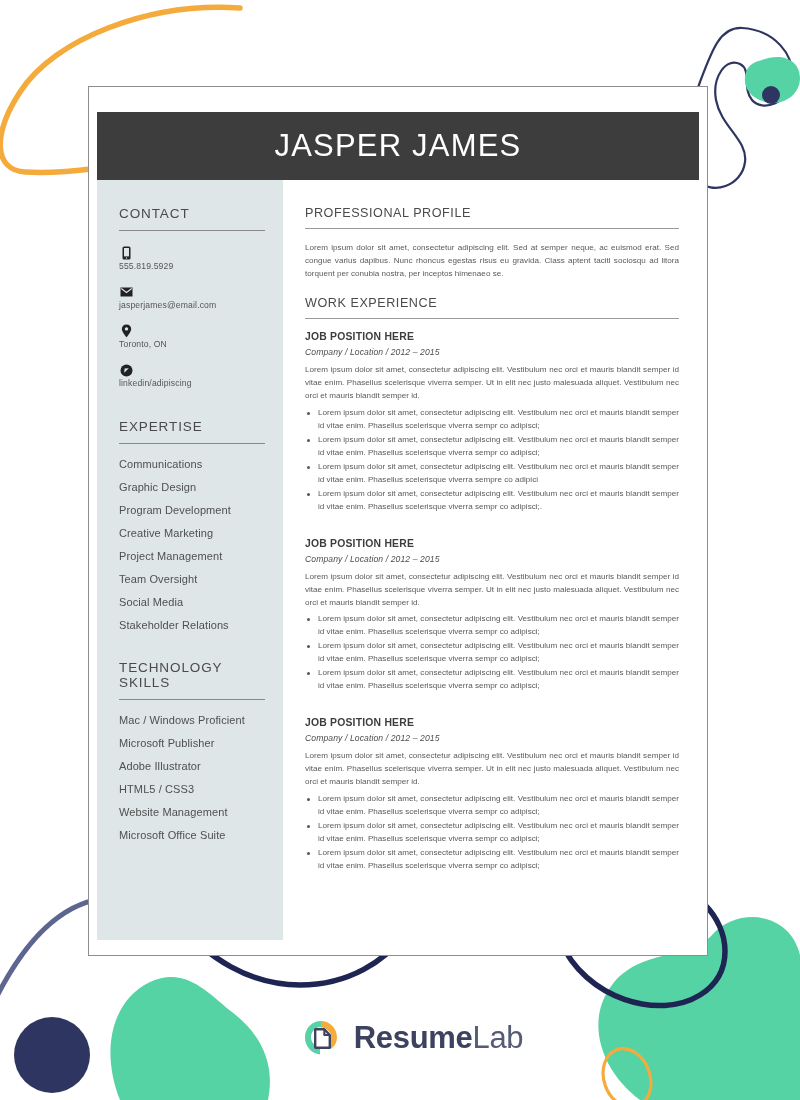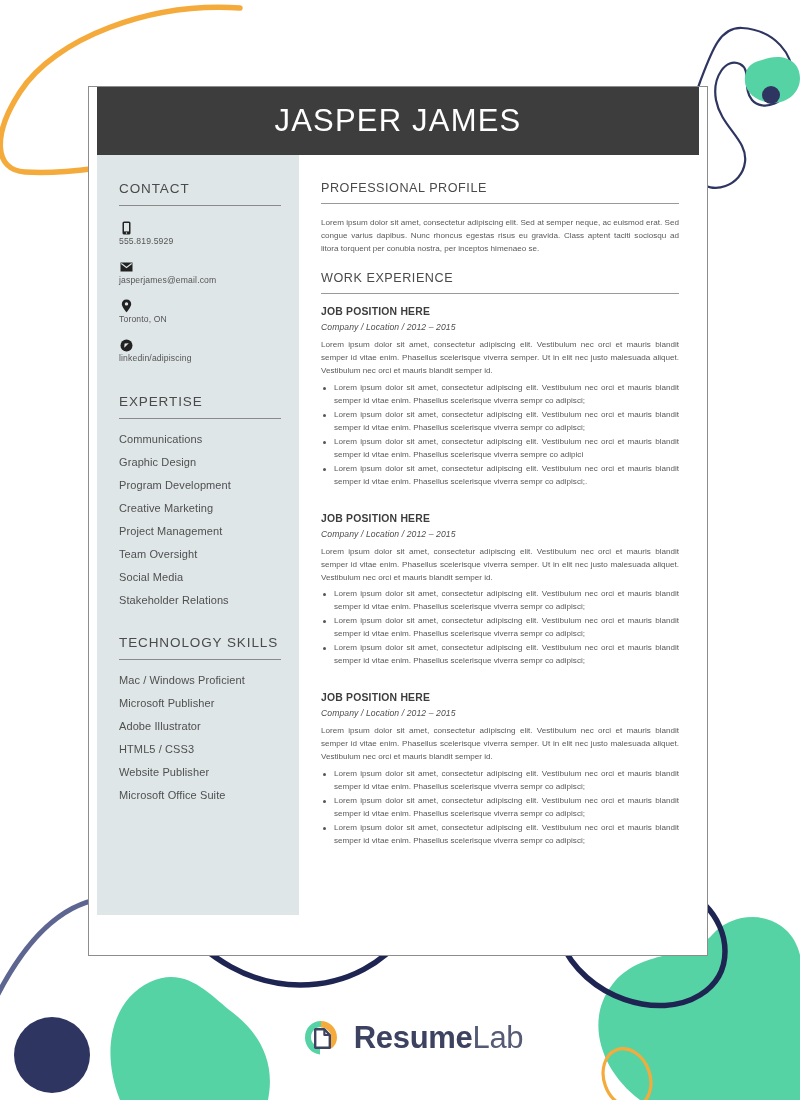--- a/index.html
+++ b/index.html
@@ -25,41 +25,41 @@
   .page {
     position: absolute;
     left: 88px;
     top: 86px;
     width: 620px;
     height: 870px;
     background: #ffffff;
     border: 1.5px solid #8d8d8d;
     box-sizing: border-box;
     z-index: 2;
-    padding: 0 8px 0 8px;
+    padding: 25px 8px 0 8px;
   }
   .resume-header {
     background: #3d3d3d;
     height: 68px;
     display: flex;
     align-items: center;
     justify-content: center;
   }
   .resume-name {
     color: #ffffff;
     font-size: 31px;
     letter-spacing: 1.2px;
     font-weight: 400;
   }
   .resume-body {
     display: flex;
     align-items: flex-start;
   }
   .sidebar {
-    width: 202px;
+    width: 186px;
     min-height: 760px;
     background: #dfe6e7;
     box-sizing: border-box;
     padding: 26px 18px 30px 22px;
     flex: none;
   }
   .main {
     flex: 1;
     box-sizing: border-box;
     padding: 26px 20px 10px 22px;
@@ -291,21 +291,21 @@
 
       <div class="side-gap"></div>
 
       <h2 class="side-title">TECHNOLOGY SKILLS</h2>
       <div class="side-rule"></div>
       <ul class="side-list">
         <li>Mac / Windows Proficient</li>
         <li>Microsoft Publisher</li>
         <li>Adobe Illustrator</li>
         <li>HTML5 / CSS3</li>
-        <li>Website Publisher</li>
+        <li>Website Management</li>
         <li>Microsoft Office Suite</li>
       </ul>
     </aside>
 
     <section class="main">
 
       <h2 class="main-title">PROFESSIONAL PROFILE</h2>
       <div class="main-rule"></div>
       <p class="body-text">Lorem ipsum dolor sit amet, consectetur adipiscing elit. Sed at semper neque, ac euismod erat. Sed congue varius dapibus. Nunc rhoncus egestas risus eu gravida. Class aptent taciti sociosqu ad litora torquent per conubia nostra, per inceptos himenaeo se.</p>
 

